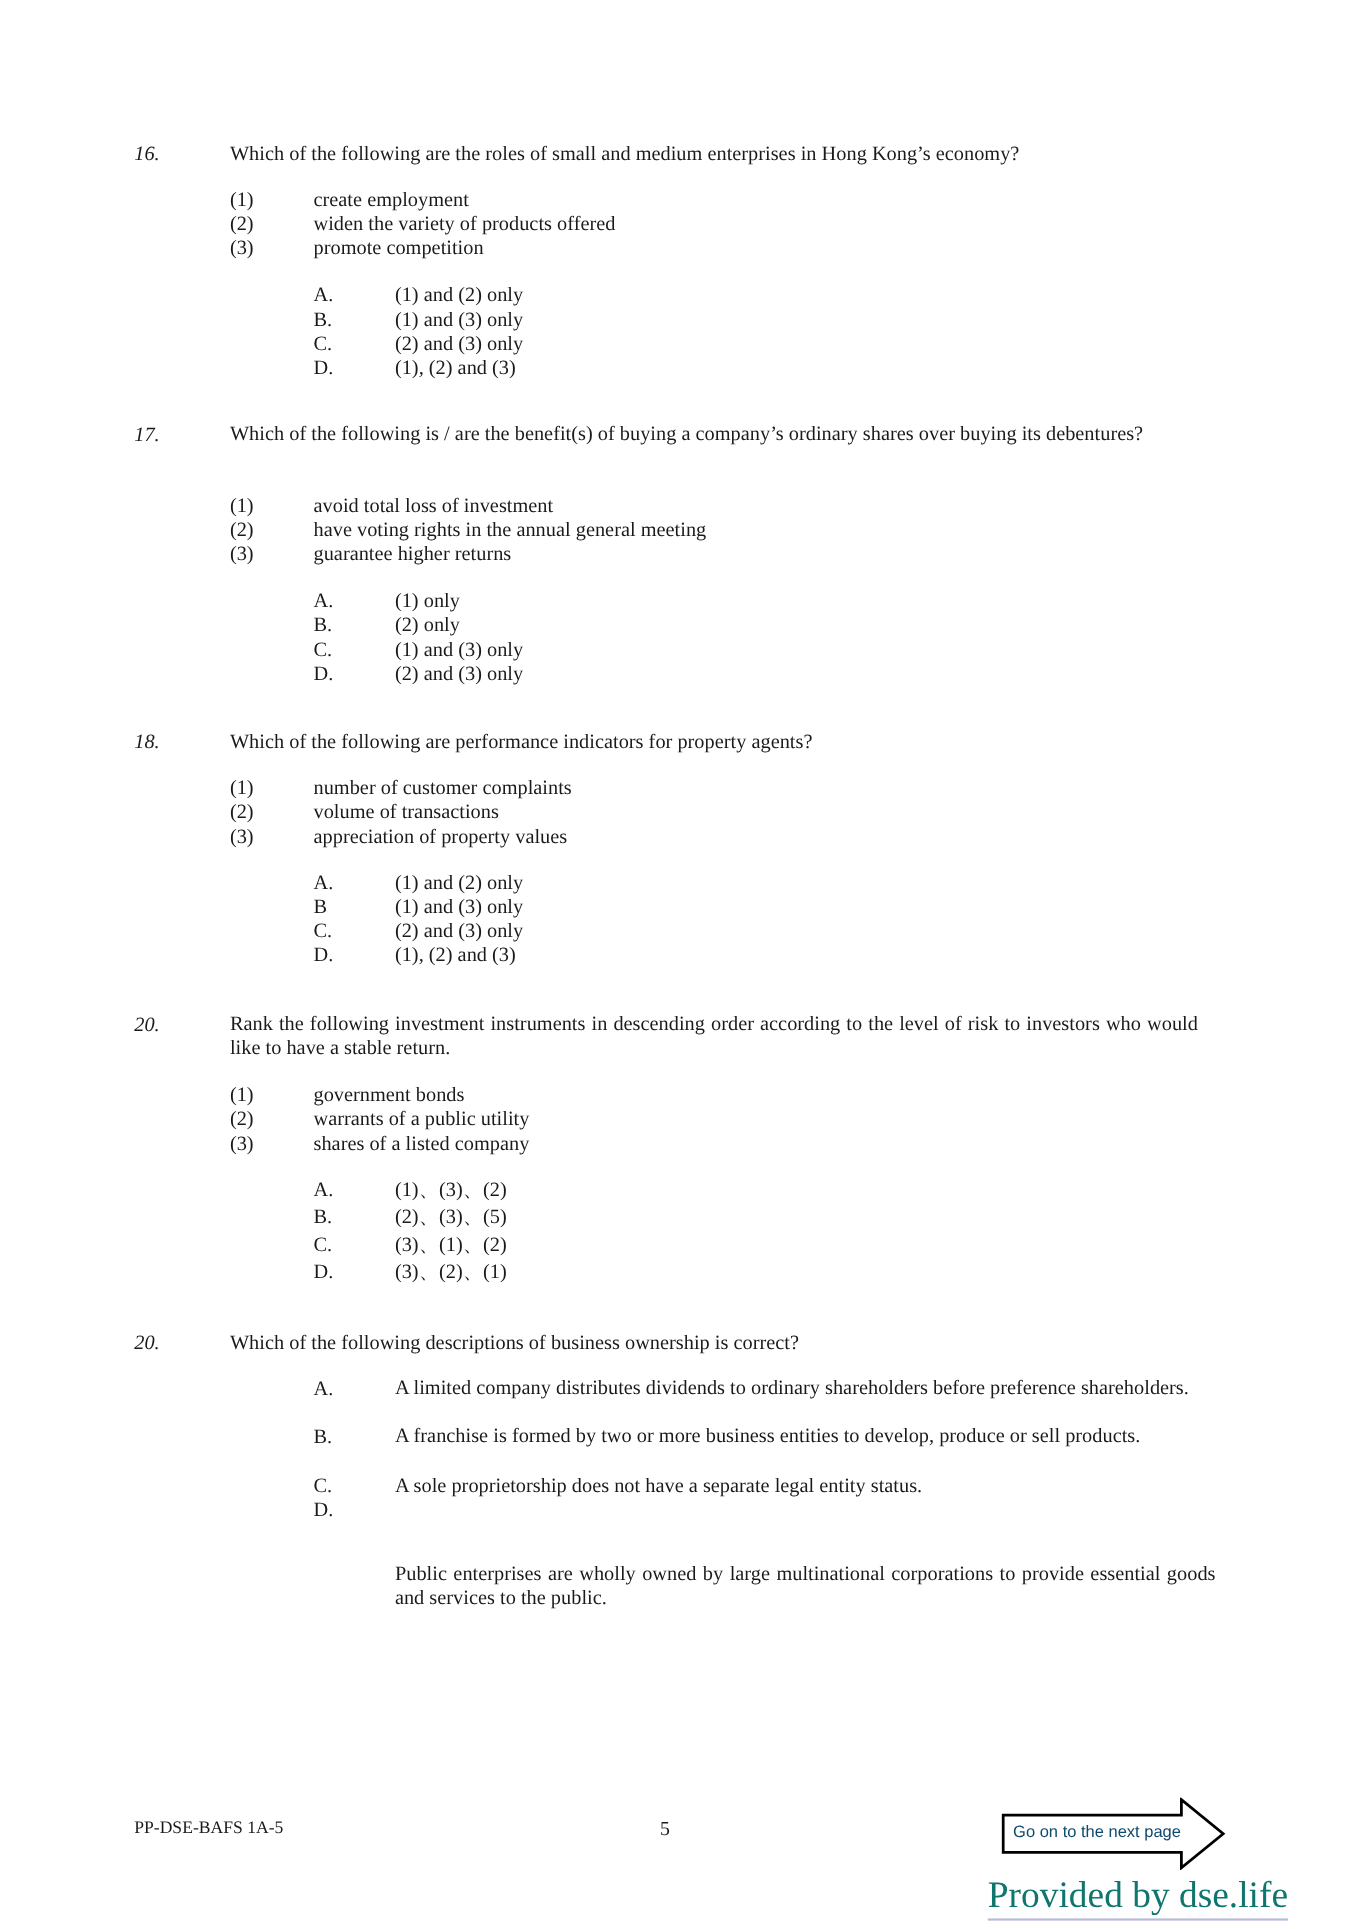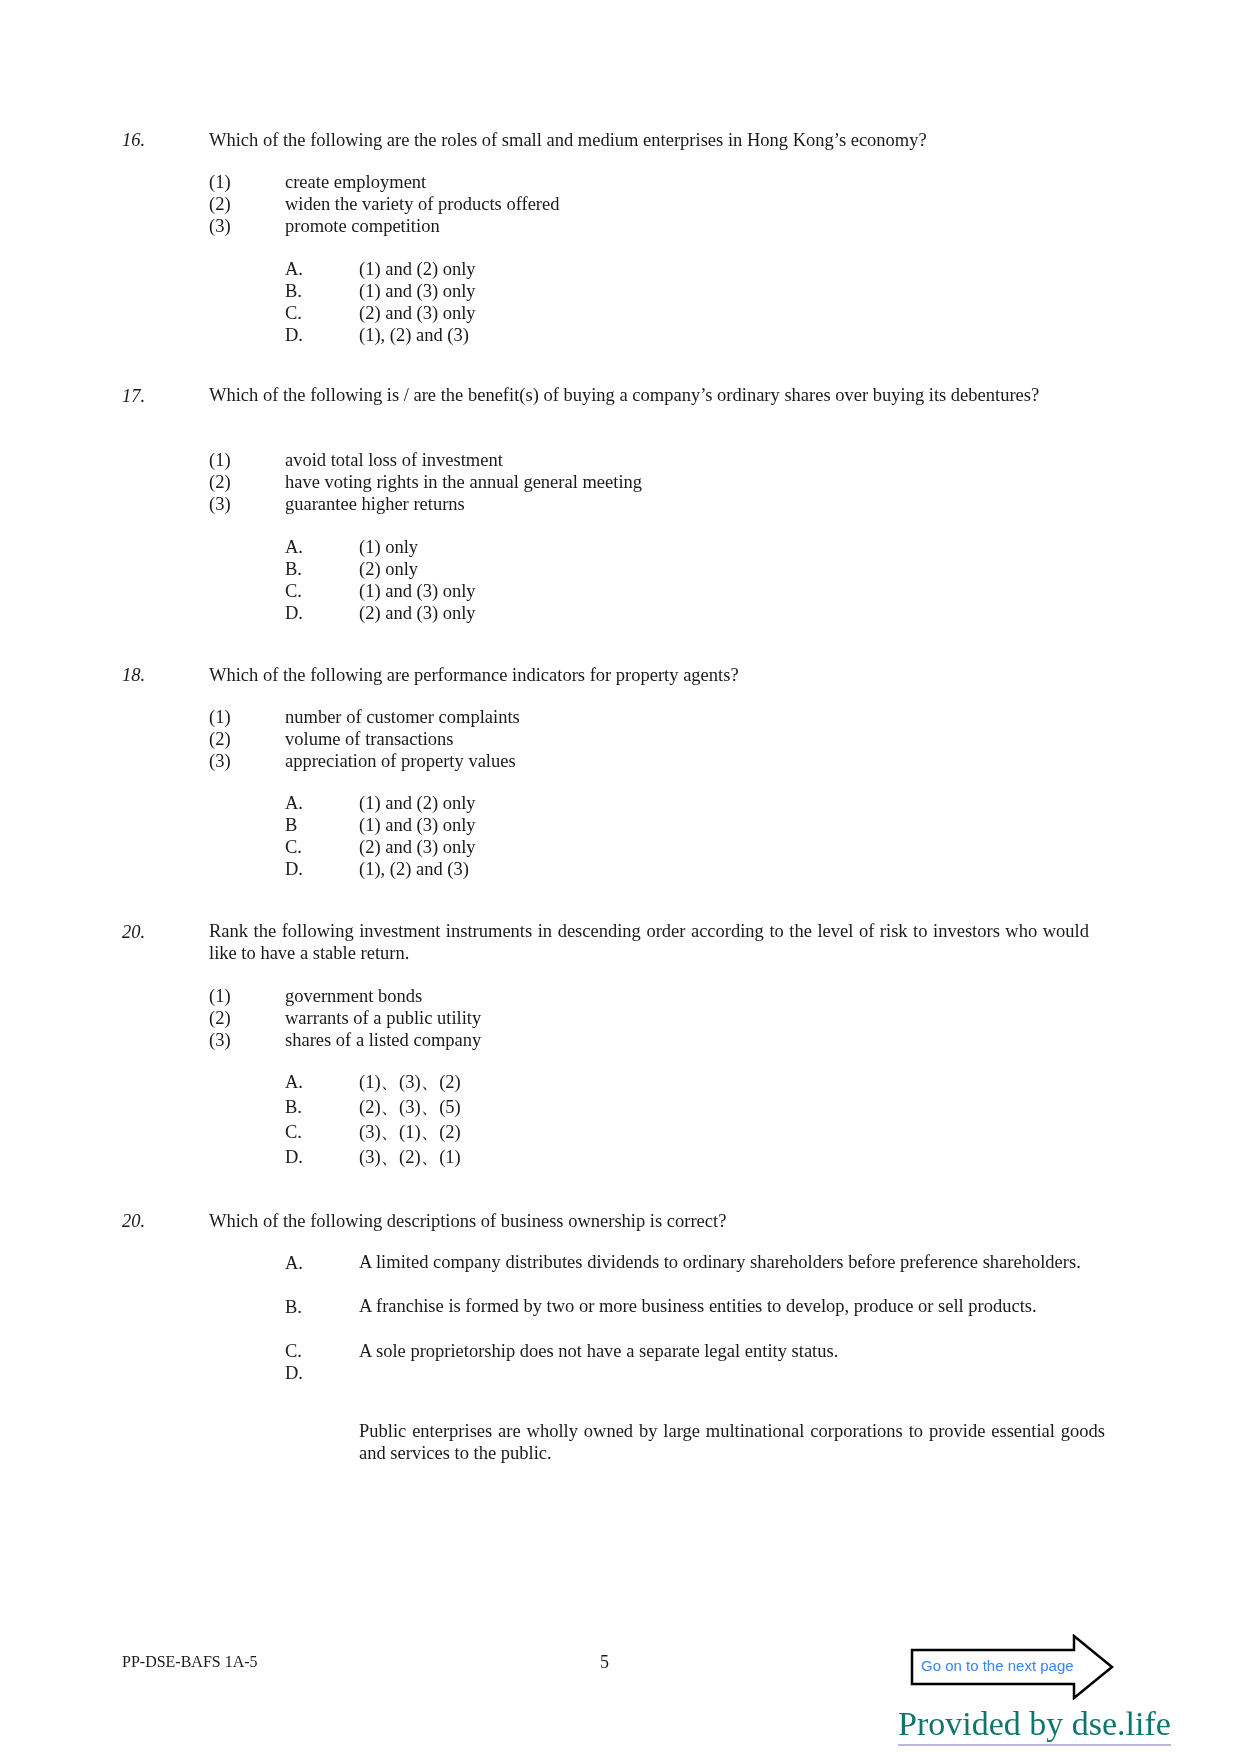--- a/index.html
+++ b/index.html
@@ -16,21 +16,21 @@
   .itext { left: 285px; }
   .olabel { left: 285px; }
   .otext { left: 359px; }
   .otext.wrap { white-space: normal; width: 746px; text-align: justify; }
   .footer-code { left: 122px; top: 1650px; font-size: 16px; }
   .page-num { left: 600px; top: 1650px; font-size: 18px; }
   .next-arrow { position: absolute; left: 910px; top: 1634px; width: 206px; height: 66px; }
   .next-arrow svg { position: absolute; left: 0; top: 0; }
   .next-arrow .label {
     position: absolute; left: 11px; top: 22px; font-family: "Liberation Sans", "DejaVu Sans", sans-serif;
-    font-size: 15px; color: #3b82f6; white-space: nowrap; line-height: 20px;
+    font-size: 15px; color: #0c4a6e; white-space: nowrap; line-height: 20px;
   }
   .watermark {
     position: absolute; left: 898px; top: 1704px;
     font-family: "Liberation Serif", "DejaVu Serif", serif;
     font-size: 34px; color: #0f766e; white-space: nowrap; line-height: 40px;
     border-bottom: 2px solid #b9b9dd;
   }
 </style>
 </head>
 <body>

